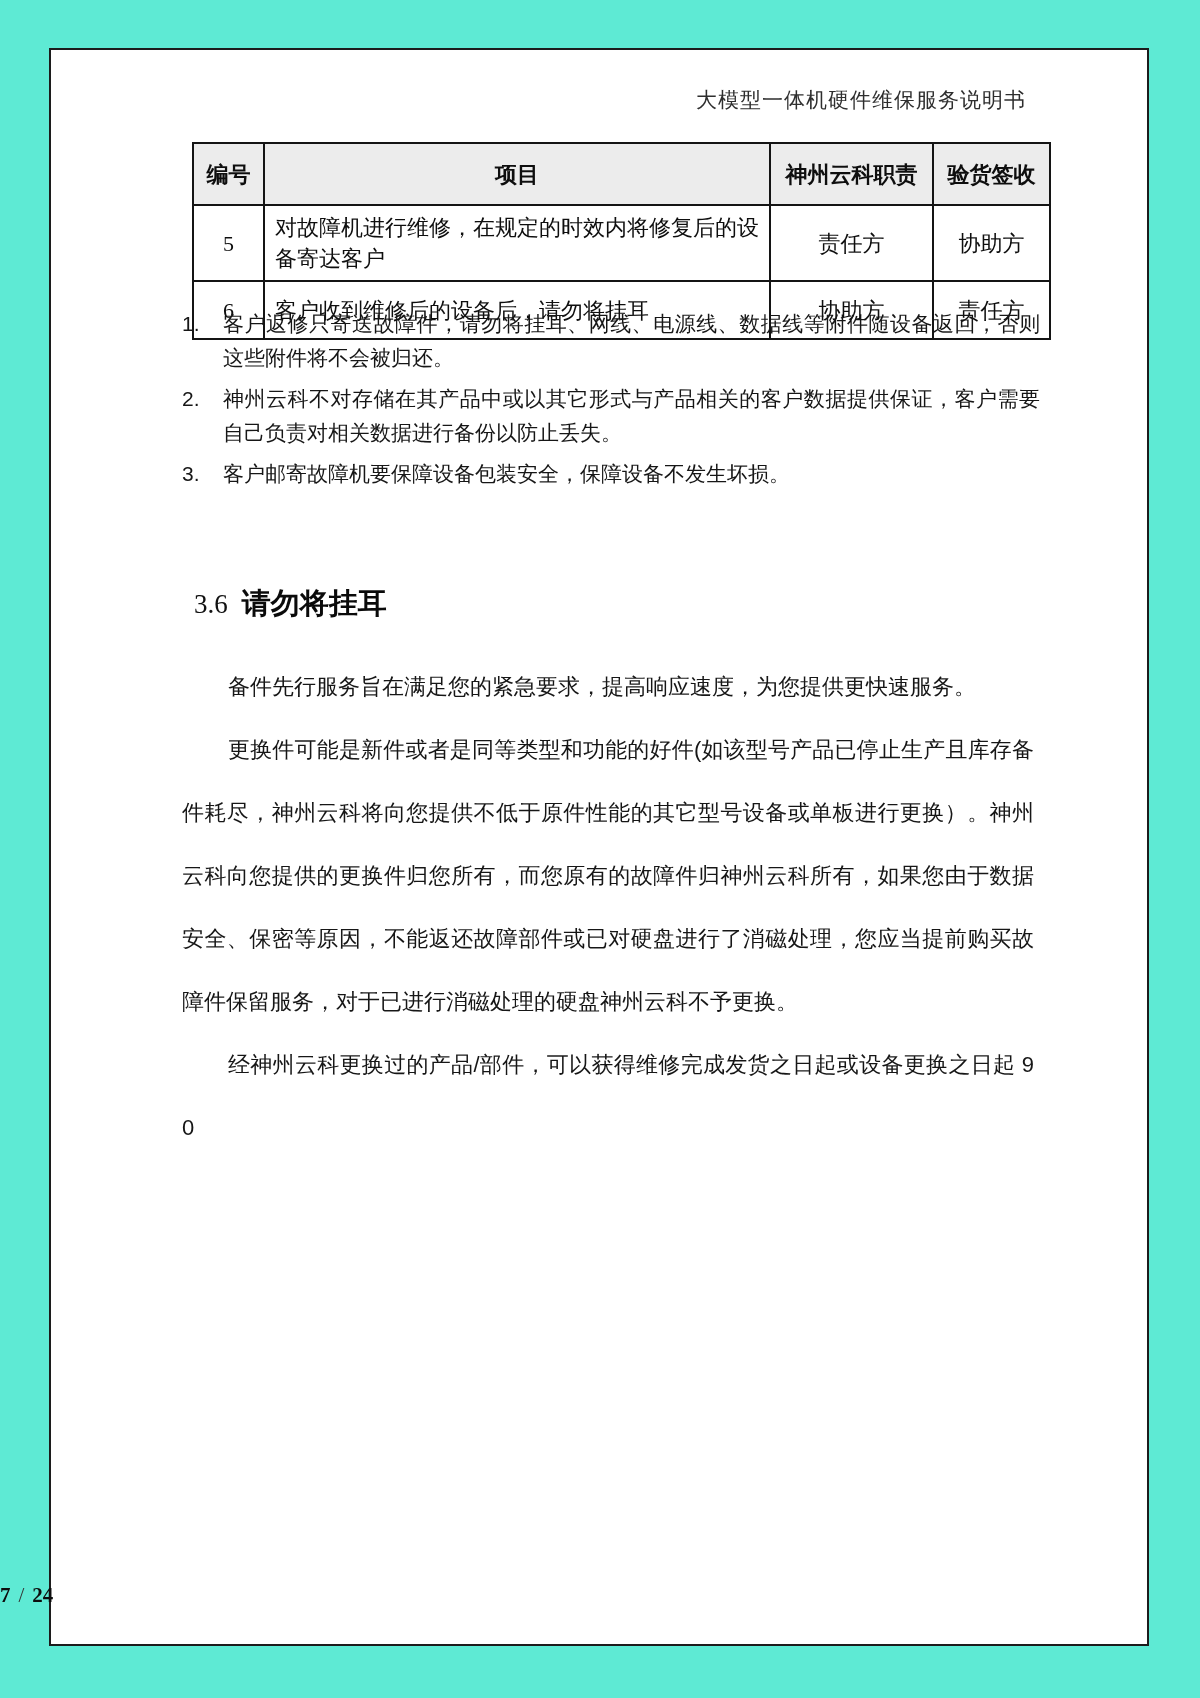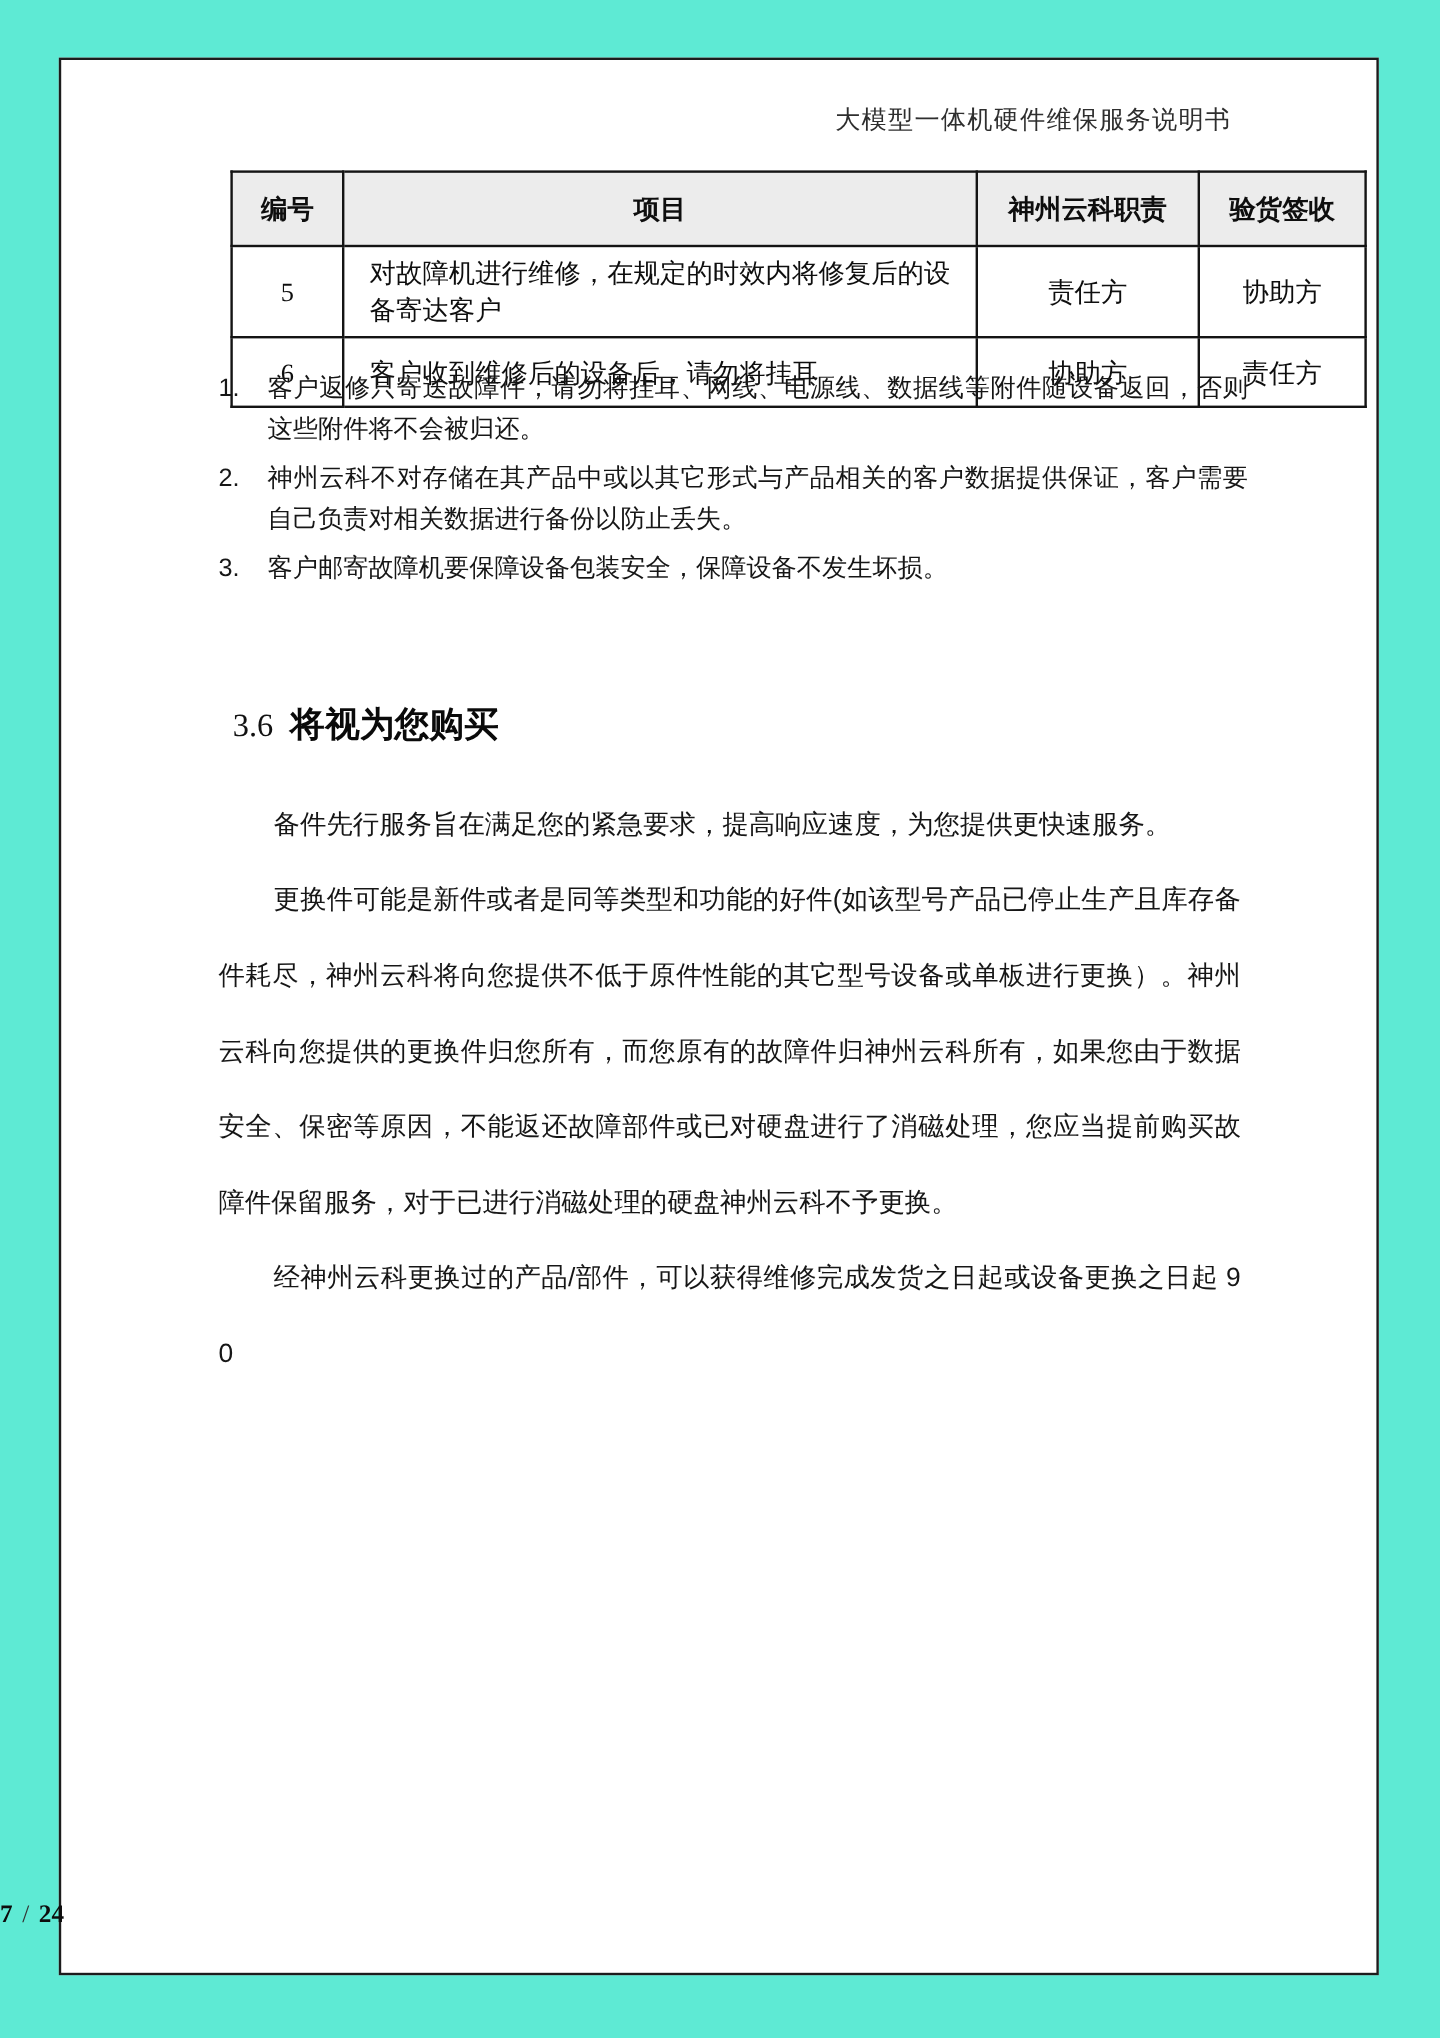--- a/index.html
+++ b/index.html
@@ -45,21 +45,21 @@
     top: 142px;
     width: 849px;
     border-collapse: collapse;
     table-layout: fixed;
     font-family: "Liberation Serif", "DejaVu Serif", serif;
     font-size: 22px;
     color: #0e0e0e;
   }
   table.resp-table th, table.resp-table td {
     border: 2px solid #141414;
-    padding: 6px 21px;
+    padding: 6px 10px;
     background: #ffffff;
     vertical-align: middle;
     line-height: 31px;
   }
   table.resp-table th {
     background: #ececec;
     font-weight: bold;
     text-align: center;
     height: 48px;
   }
@@ -190,21 +190,21 @@
       <span class="note-num">2.</span>
       <span class="note-text">神州云科不对存储在其产品中或以其它形式与产品相关的客户数据提供保证，客户需要自己负责对相关数据进行备份以防止丢失。</span>
     </div>
     <div class="note-item">
       <span class="note-num">3.</span>
       <span class="note-text">客户邮寄故障机要保障设备包装安全，保障设备不发生坏损。</span>
     </div>
   </div>
 
   <div class="section-heading">
-    <span class="section-number">3.6</span><span class="section-title">将视为您购买</span>
+    <span class="section-number">3.6</span><span class="section-title">请勿将挂耳</span>
   </div>
 
   <div class="paragraphs">
     <p>备件先行服务旨在满足您的紧急要求，提高响应速度，为您提供更快速服务。</p>
     <p>更换件可能是新件或者是同等类型和功能的好件(如该型号产品已停止生产且库存备件耗尽，神州云科将向您提供不低于原件性能的其它型号设备或单板进行更换）。神州云科向您提供的更换件归您所有，而您原有的故障件归神州云科所有，如果您由于数据安全、保密等原因，不能返还故障部件或已对硬盘进行了消磁处理，您应当提前购买故障件保留服务，对于已进行消磁处理的硬盘神州云科不予更换。</p>
     <p>经神州云科更换过的产品/部件，可以获得维修完成发货之日起或设备更换之日起 90</p>
   </div>
 
   <div class="page-footer">
     <span>7</span><span class="sep">/</span><span>24</span>

